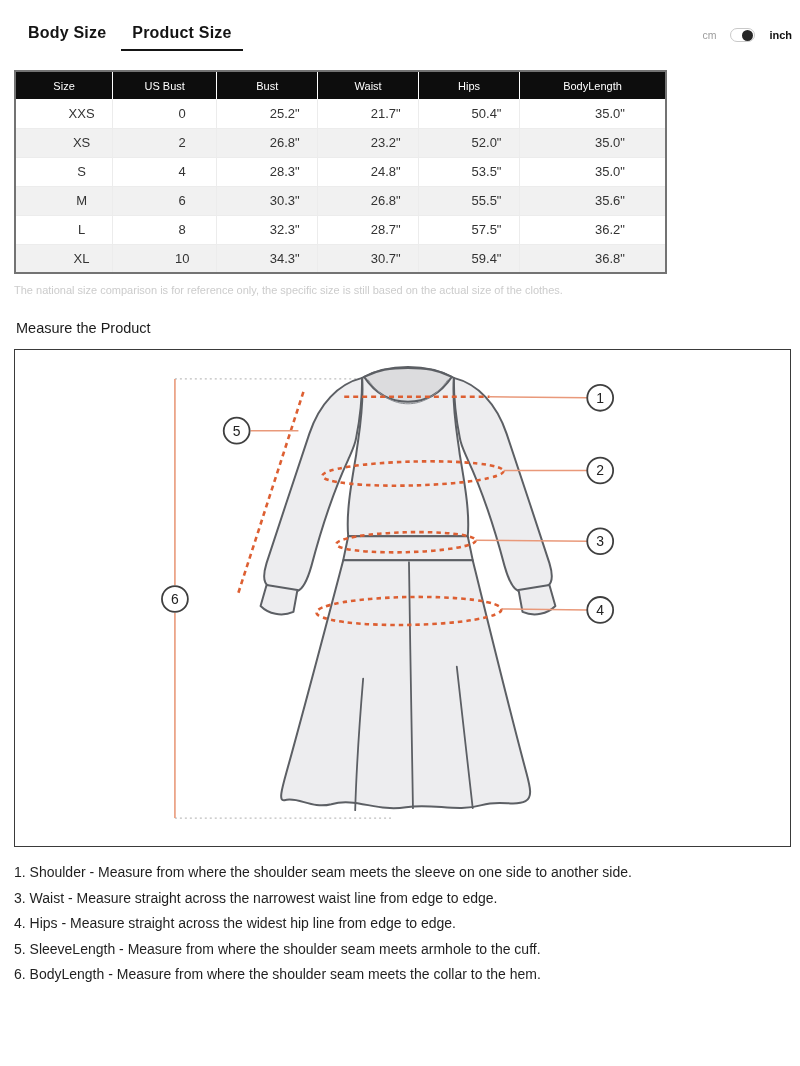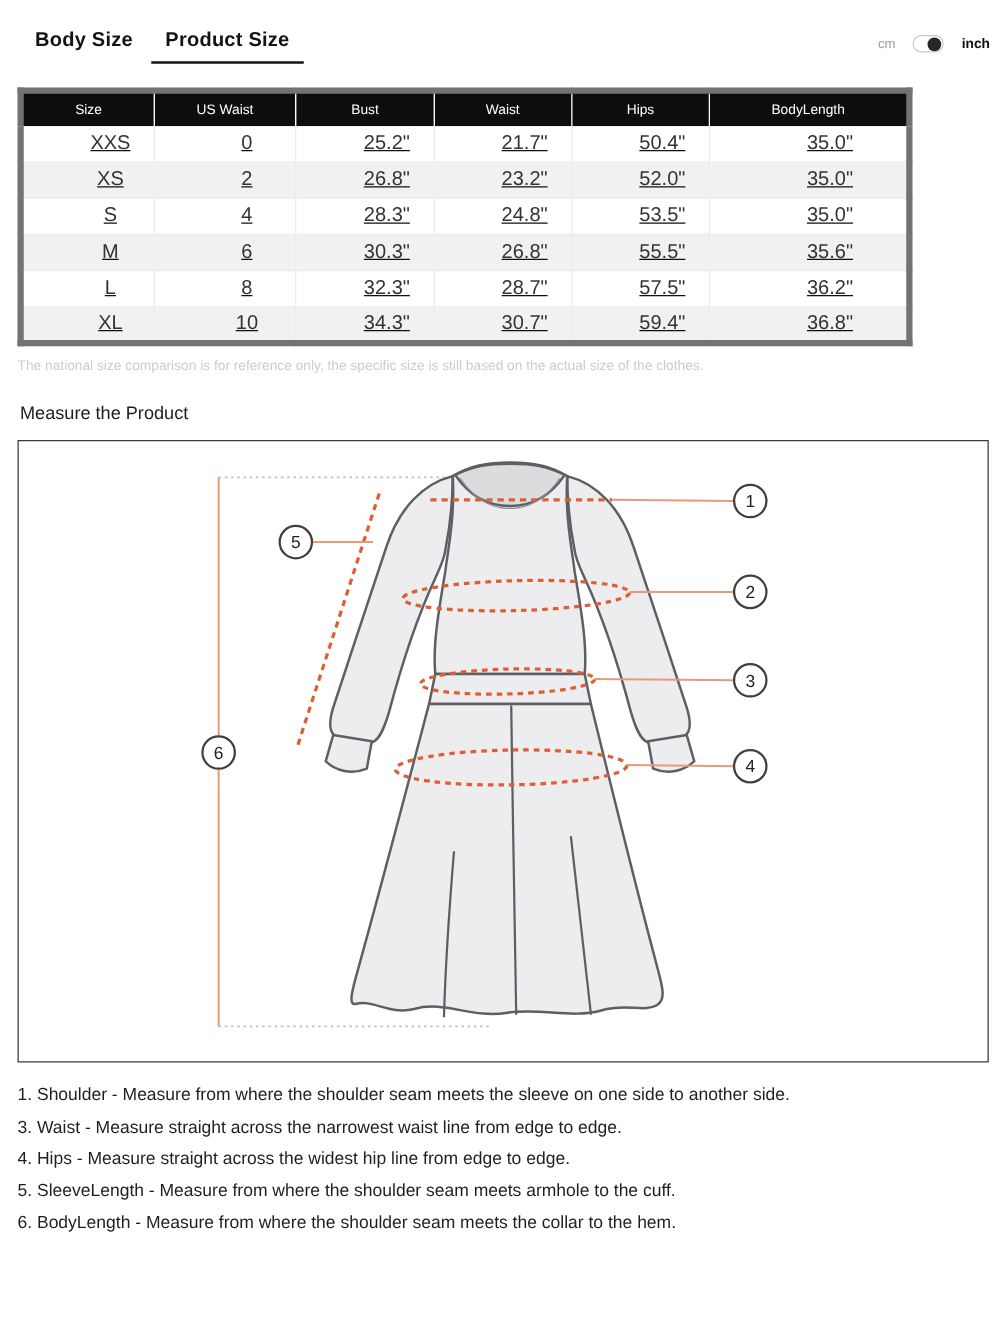--- a/index.html
+++ b/index.html
@@ -12,24 +12,24 @@
   .tab.inactive { margin-right:15px; }
   .tab.active { padding-left:11px; padding-right:11px; border-bottom:2px solid #151515; }
   .unit-toggle { margin-left:auto; display:flex; align-items:center; gap:14px; padding-top:4px; }
   .unit-cm { font-size:10.5px; color:#9c9c9c; }
   .unit-inch { font-size:11px; color:#111; font-weight:bold; }
   .switch { width:25px; height:14px; border:1px solid #c9c9c9; border-radius:8px; background:#fff; position:relative; cursor:pointer; }
   .switch .knob { position:absolute; right:1px; top:0.5px; width:11px; height:11px; border-radius:50%; background:#262626; }
 
   
   .size-table-wrap { margin:0 9px 0 14px; }
-  table.size-table { width:716px; border-collapse:collapse; border:5px solid #737373; table-layout:fixed;text-decoration:underline; }
+  table.size-table { width:653px; border-collapse:collapse; border:2px solid #737373; table-layout:fixed; }
   table.size-table th { background:#0d0d0d; color:#fff; font-weight:normal; font-size:11px; height:28px; border-right:1px solid #fff; }
   table.size-table th:last-child { border-right:none; }
-  table.size-table td { font-size:16px; color:#333; text-align:center; height:29px; border-right:1px solid #ececec; border-bottom:1px solid #ececec; background:#fff;padding-left:35px; }
+  table.size-table td { font-size:13px; color:#333; text-align:center; height:29px; border-right:1px solid #ececec; border-bottom:1px solid #ececec; background:#fff;padding-left:35px; }
   table.size-table td:last-child { border-right:none; }
   table.size-table tr.alt td { background:#f1f1f1; }
   .col-size{width:15%} .col-us{width:16%} .col-bust{width:15.5%} .col-waist{width:15.5%} .col-hips{width:15.5%} .col-body{width:22.5%}
 
   .table-note { margin:10px 14px 0 14px; font-size:11px; color:#cccccc; }
 
   .measure-title { margin:24px 0 0 16px; font-size:14.5px; font-weight:500; color:#1c1c1c; }
 
   .diagram-box { margin:13px 9px 0 14px; width:777px; height:498px; border:1px solid #3a3a3a; background:#fff; }
   .diagram-box svg { display:block; }
@@ -58,21 +58,21 @@
       <col class="col-size">
         <col class="col-us">
         <col class="col-bust">
       <col class="col-waist">
         <col class="col-hips">
         <col class="col-body">
     </colgroup>
     <thead>
       <tr>
         <th>Size</th>
-        <th>US Waist</th>
+        <th>US Bust</th>
         <th>Bust</th>
         <th>Waist</th>
         <th>Hips</th>
         <th>BodyLength</th>
       </tr>
     </thead>
     <tbody>
       <tr>
         <td>XXS</td>
         <td>0</td>

